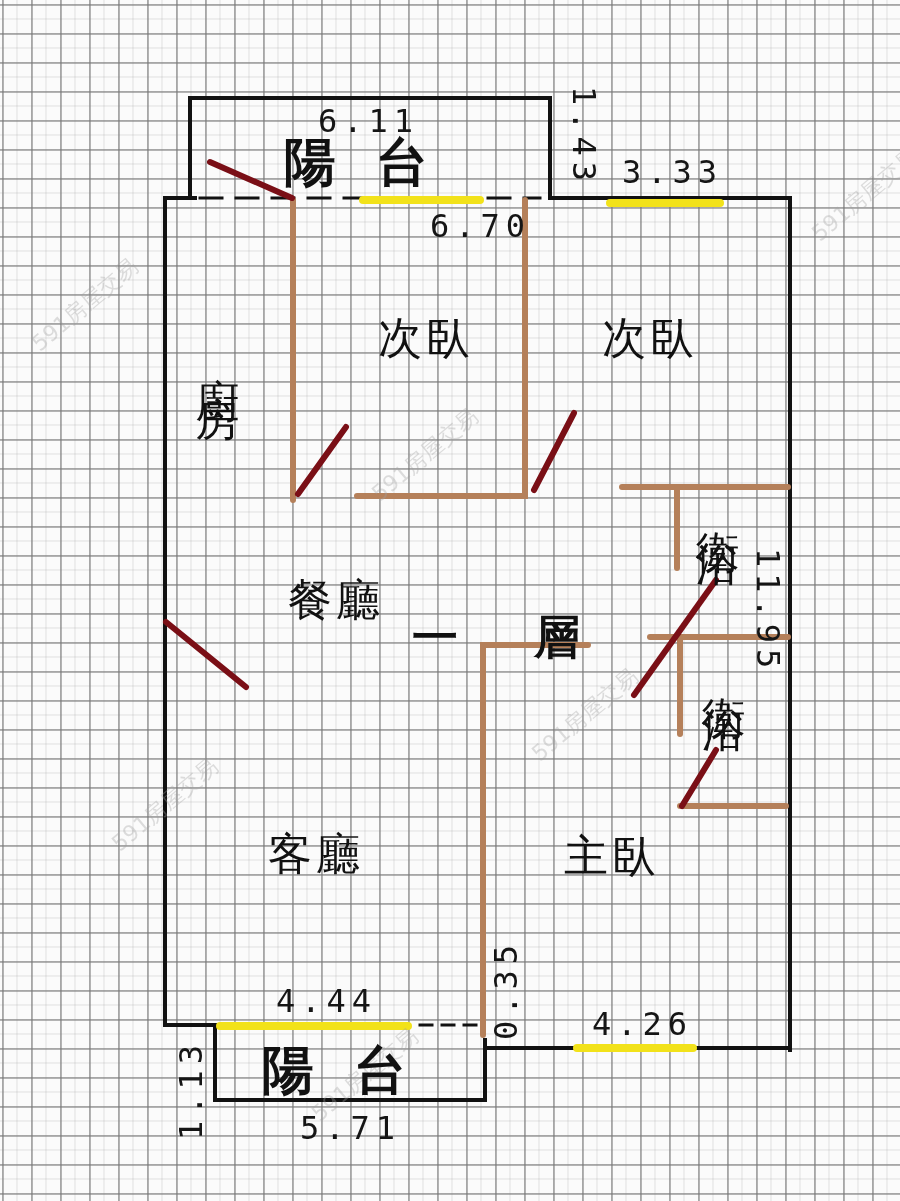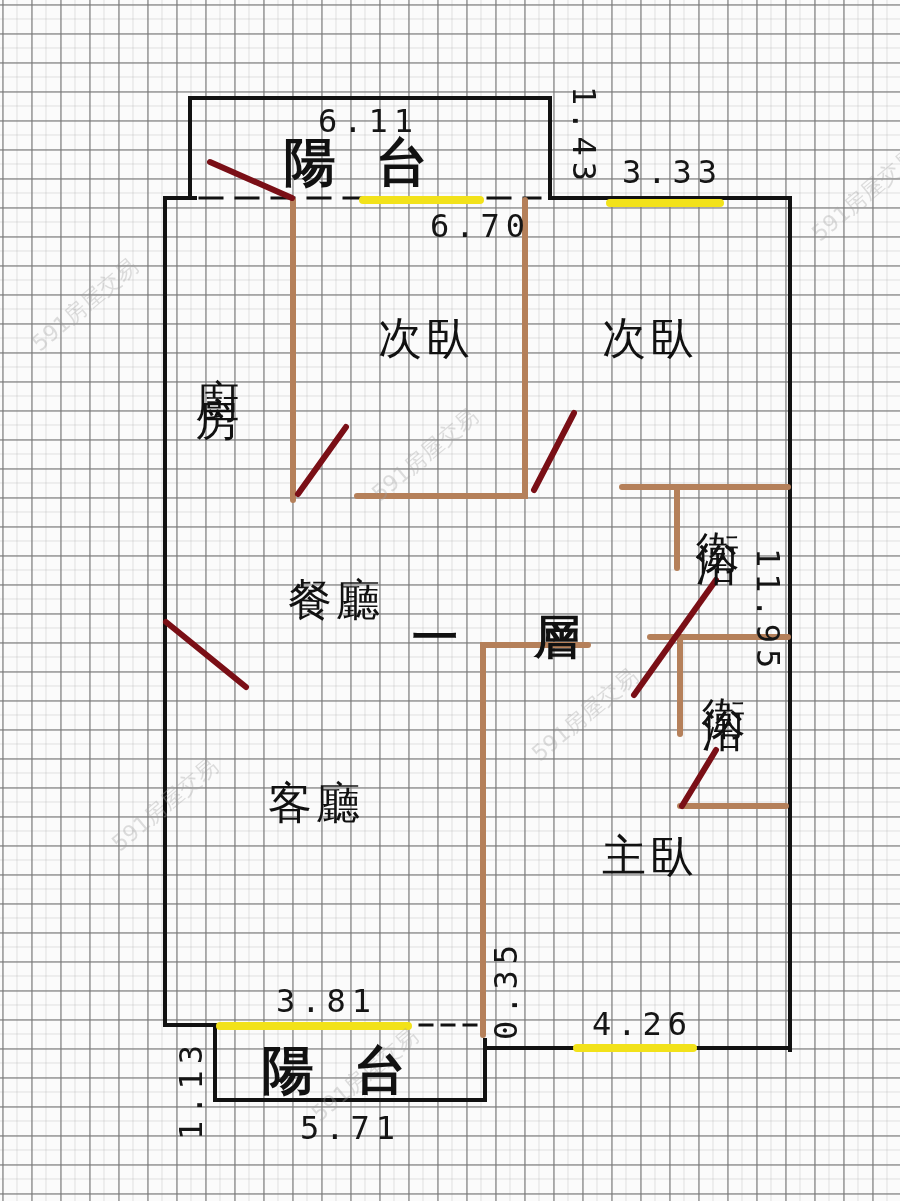--- a/index.html
+++ b/index.html
@@ -97,28 +97,28 @@
   <div class="watermark" style="left:300px;top:1060px;">591房屋交易</div>
 
   <div class="room-label balcony-label" style="left:284px;top:136px;">陽台</div>
   <div class="room-label" style="left:378px;top:316px;">次臥</div>
   <div class="room-label" style="left:602px;top:316px;">次臥</div>
   <div class="room-label vertical" style="left:196px;top:342px;">廚房</div>
   <div class="room-label" style="left:288px;top:578px;">餐廳</div>
   <div class="room-label floor-label" style="left:412px;top:586px;margin-top:28px;">一 層</div>
   <div class="room-label vertical" style="left:696px;top:496px;letter-spacing:12px;">衛浴</div>
   <div class="room-label vertical" style="left:702px;top:662px;letter-spacing:12px;">衛浴</div>
-  <div class="room-label" style="left:268px;top:781px;">客廳</div>
-  <div class="room-label" style="left:602px;top:834px;">主臥</div>
+  <div class="room-label" style="left:268px;top:832px;">客廳</div>
+  <div class="room-label" style="left:564px;top:834px;">主臥</div>
   <div class="room-label balcony-label" style="left:262px;top:1044px;">陽台</div>
 
   <div class="dim" style="left:318px;top:105px;">6.11</div>
   <div class="dim" style="left:430px;top:210px;">6.70</div>
   <div class="dim" style="left:622px;top:156px;">3.33</div>
   <div class="dim rot" style="left:600px;top:86px;">1.43</div>
   <div class="dim rot" style="left:784px;top:548px;">11.95</div>
-  <div class="dim" style="left:276px;top:985px;">3.81</div>
+  <div class="dim" style="left:276px;top:985px;">4.44</div>
   <div class="dim" style="left:592px;top:1008px;">4.26</div>
   <div class="dim rotl" style="left:490px;top:1040px;">0.35</div>
   <div class="dim rotl" style="left:175px;top:1140px;">1.13</div>
   <div class="dim" style="left:300px;top:1112px;">5.71</div>
 
 </div>
 
 </body></html>

